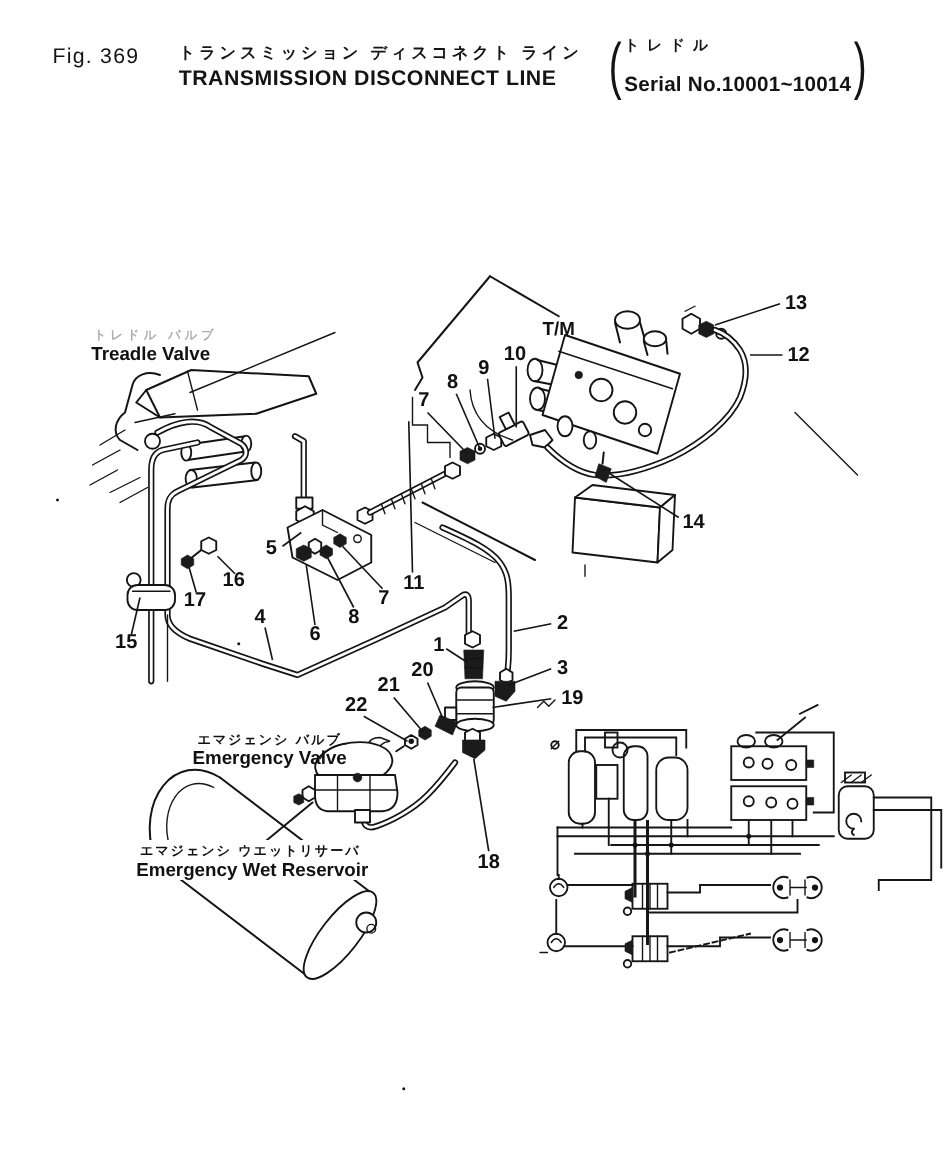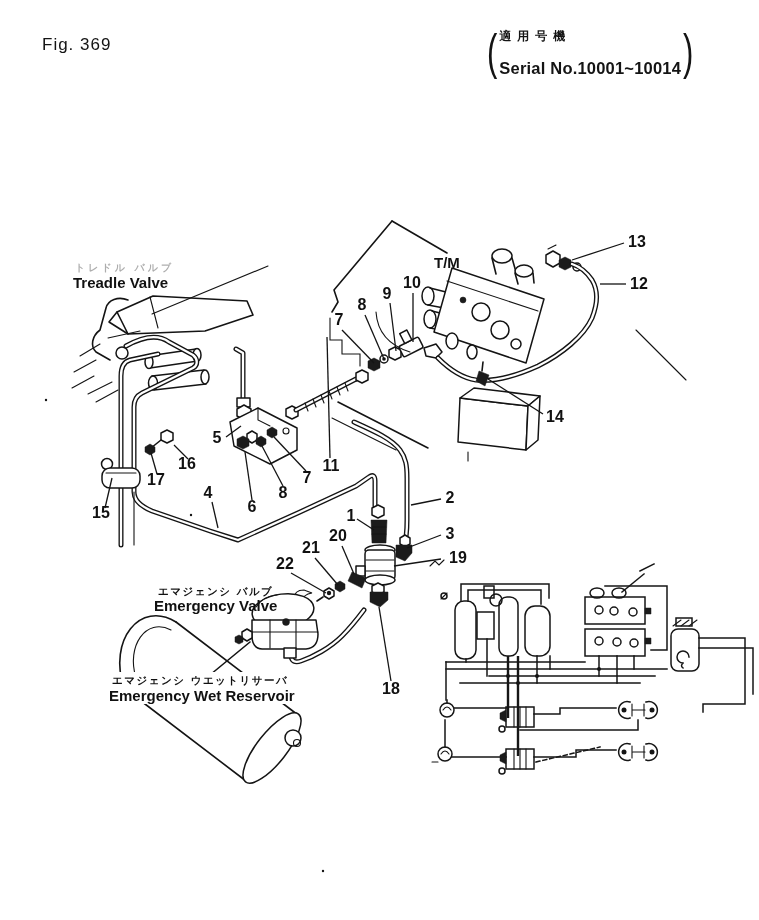--- a/index.html
+++ b/index.html
@@ -31,24 +31,28 @@
   .sch{fill:none;stroke:#161616;stroke-width:1.5;stroke-linecap:square;stroke-linejoin:miter;}
   .sch2{fill:none;stroke:#161616;stroke-width:2.4;}
   .dot{fill:#141414;}
 </style>
 </head>
 <body>
 
 <div class="page">
 
   <div class="fig-label">Fig. 369</div>
+  <div class="title-block">
+    <div class="title-jp">トランスミッション  ディスコネクト  ライン</div>
+    <div class="title-en">TRANSMISSION  DISCONNECT  LINE</div>
+  </div>
   <div class="serial-block">
     <span class="big-paren">(</span>
     <span class="serial-mid">
-      <div class="serial-jp">適用号機</div>
+      <div class="serial-jp">トレドル</div>
       <div class="serial-en">Serial No.10001~10014</div>
     </span>
     <span class="big-paren">)</span>
   </div>
 
   <svg width="759" height="920" viewBox="0 0 759 920">
 
     <g>
       <path class="ln" d="M117,312 L153,296 L247,301 L253,315 L205,331 L128,334 Z"></path>
       <path class="thin" d="M150,297 L158,328"></path>

